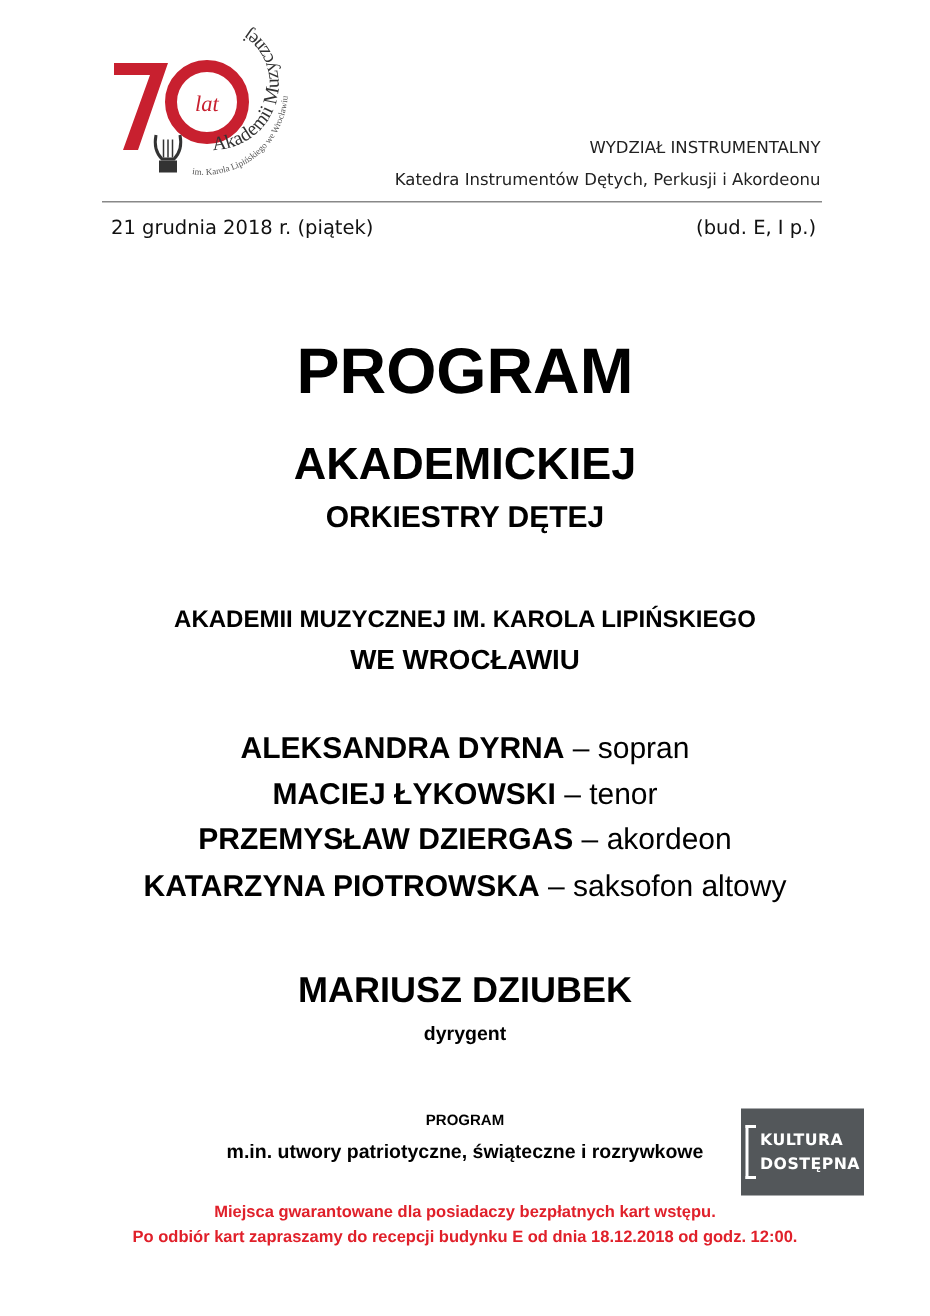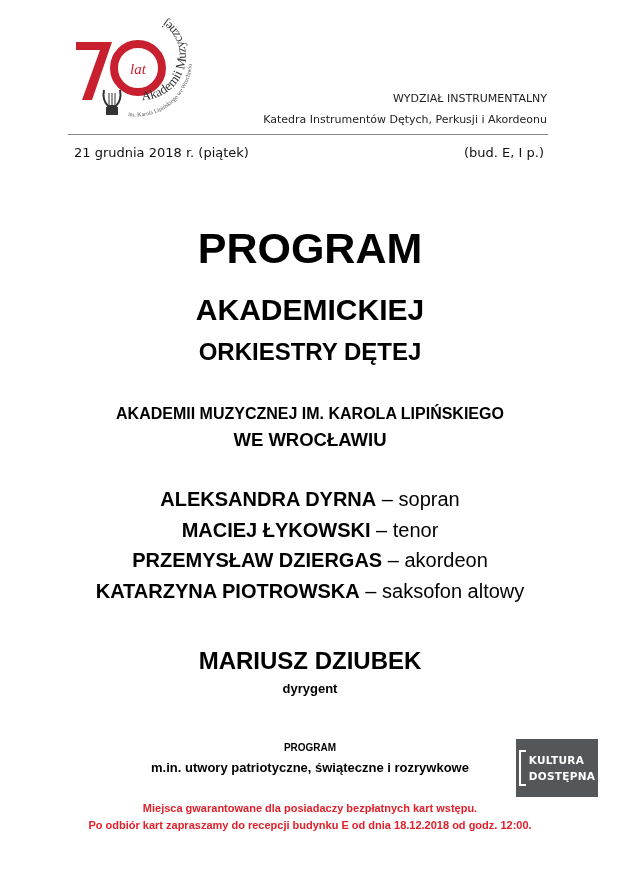--- a/index.html
+++ b/index.html
@@ -13,36 +13,36 @@
   .rule { position: absolute; left: 68px; right: 72px; top: 134px; height: 1px; background: #888; }
 
   .info-left { position: absolute; left: 74px; top: 142px; font-family: "DejaVu Sans", sans-serif;
                font-size: 13px; line-height: 21px; color: #111; }
   .info-right { position: absolute; right: 76px; top: 142px; text-align: right;
                 font-family: "DejaVu Sans", sans-serif; font-size: 13px; line-height: 21px; color: #111; }
 
   .center { position: absolute; left: 0; right: 0; text-align: center; font-weight: bold; }
   .t-koncert { top: 222px; font-size: 43px; line-height: 52px; }
   .t-akad { top: 290px; font-size: 30px; line-height: 40px; }
-  .t-ork { top: 332px; font-size: 24px; line-height: 40px; }
+  .t-ork { top: 325px; font-size: 20px; line-height: 40px; }
   .t-uni1 { top: 402px; font-size: 16px; line-height: 24px; }
   .t-uni2 { top: 428px; font-size: 18.5px; line-height: 24px; }
 
   .performers { position: absolute; left: 0; right: 0; top: 484px; text-align: center; }
   .perf { font-size: 20px; line-height: 30.5px; }
   .perf .name { font-weight: bold; }
   .perf .role { font-weight: normal; }
 
   .t-cond { top: 646px; font-size: 24px; line-height: 30px; }
   .t-condrole { top: 680px; font-size: 13px; line-height: 18px; }
 
   .t-prog { top: 739px; font-size: 10px; line-height: 18px; }
   .t-progdesc { top: 759px; font-size: 13px; line-height: 18px; }
 
-  .badge { position: absolute; left: 516px; top: 739px; width: 82px; height: 58px;
+  .badge { position: absolute; left: 494px; top: 739px; width: 82px; height: 58px;
            background: #53575a; color: #fff; display: flex; align-items: center; justify-content: center; }
   .badge .bracket { width: 7px; height: 36px; border: 2px solid #fff; border-right: none; margin-right: 3px; }
   .badge .txt { font-family: "DejaVu Sans", sans-serif; font-size: 10.5px; line-height: 16px; letter-spacing: 0.3px; font-weight: bold; }
 
   .t-red1 { top: 800px; font-size: 11px; line-height: 16px; color: #e0202a; }
   .t-red2 { top: 817px; font-size: 11px; line-height: 16px; color: #e0202a; }
 </style>
 </head>
 <body>
 

